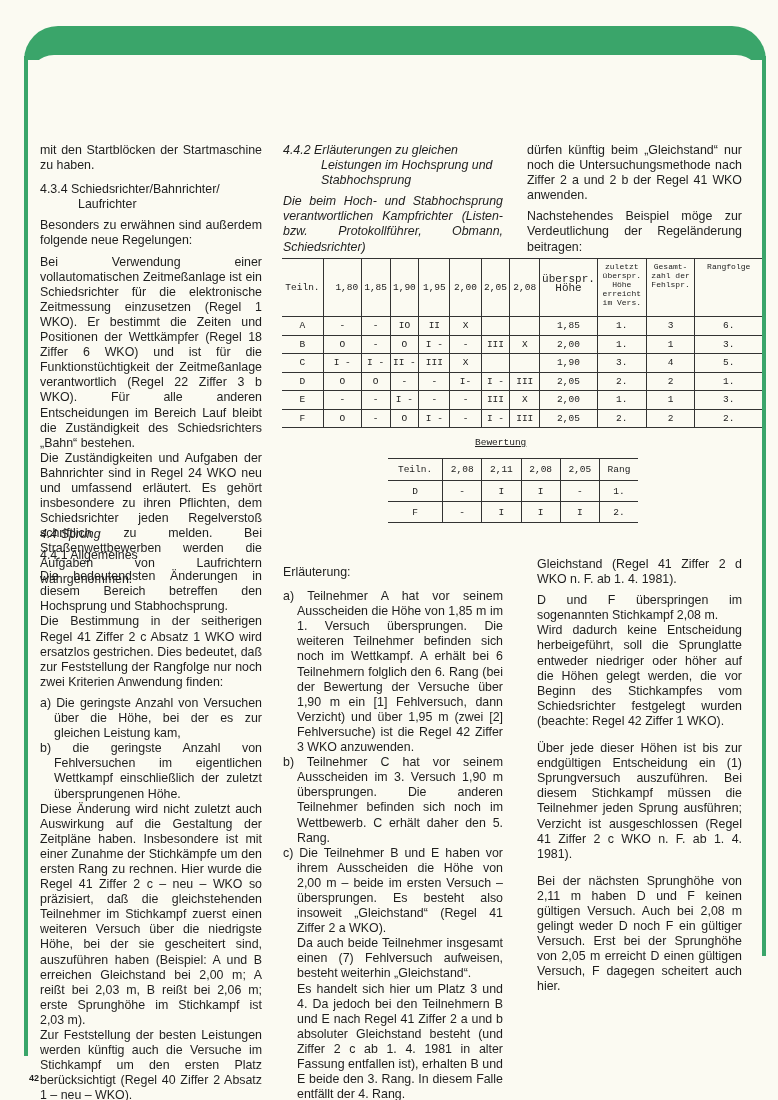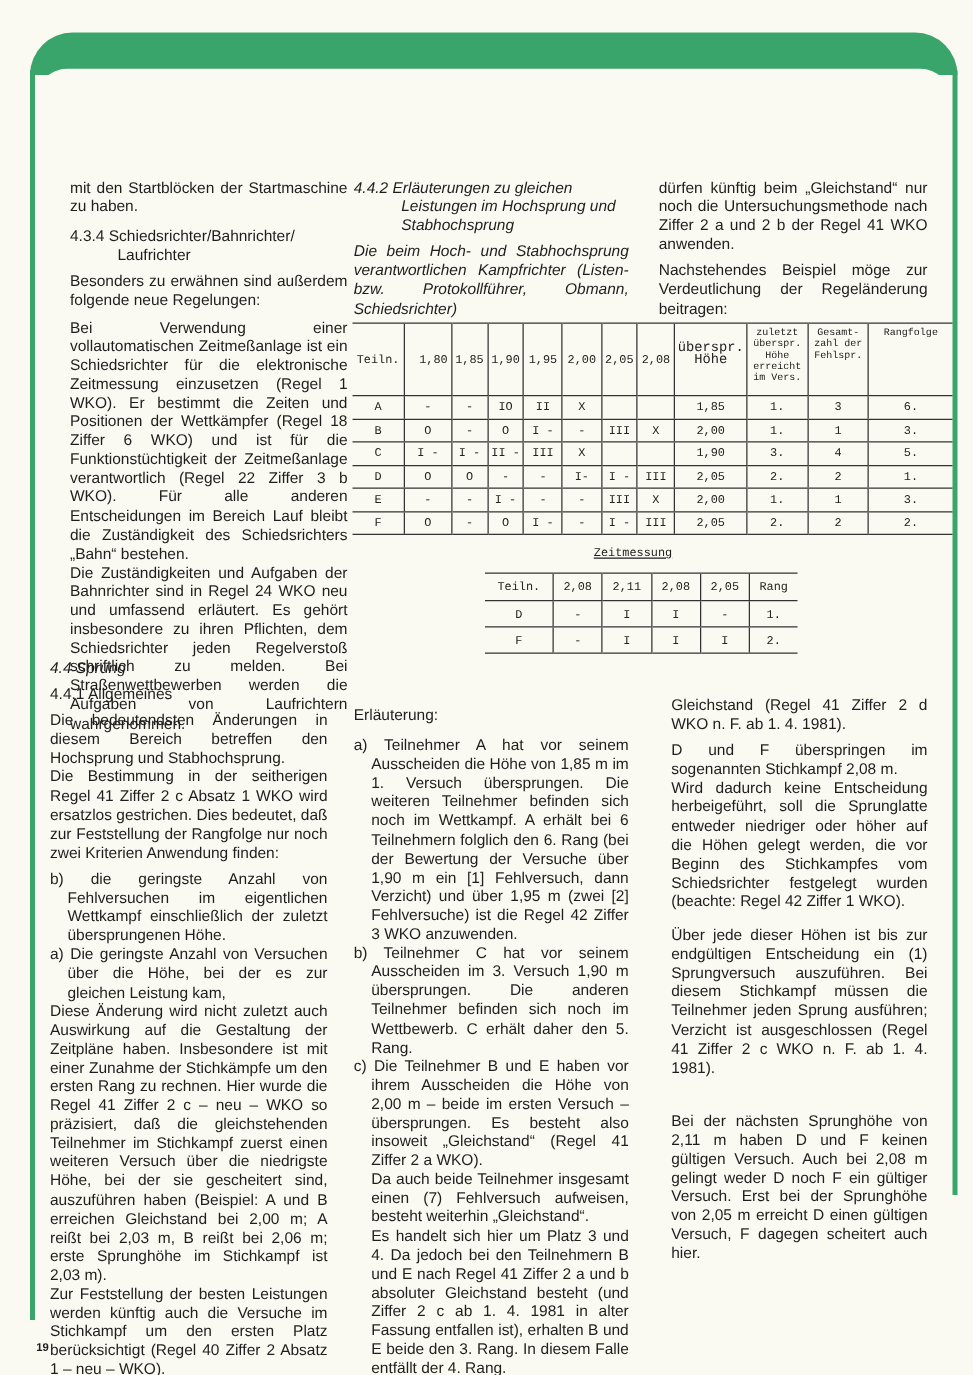--- a/index.html
+++ b/index.html
@@ -31,21 +31,21 @@
 </head>
 <body>
 
 <div class="frame">
   <div class="frame-top"></div>
   <div class="frame-inner"></div>
   <div class="frame-left"></div>
   <div class="frame-right"></div>
 </div>
 
-<div class="col" style="left:56px; top:143px; width:222px;">
+<div class="col" style="left:40px; top:143px; width:222px;">
   <p>mit den Startblöcken der Startmaschine zu haben.</p>
   <p class="h hi" style="margin-top:9px;">4.3.4 Schiedsrichter/Bahnrichter/ Laufrichter</p>
   <p>Besonders zu erwähnen sind außerdem folgende neue Regelungen:</p>
   <p class="nm">Bei Verwendung einer vollautomatischen Zeitmeßanlage ist ein Schiedsrichter für die elektronische Zeitmessung einzusetzen (Regel 1 WKO). Er bestimmt die Zeiten und Positionen der Wettkämpfer (Regel 18 Ziffer 6 WKO) und ist für die Funktionstüchtigkeit der Zeitmeßanlage verantwortlich (Regel 22 Ziffer 3 b WKO). Für alle anderen Entscheidungen im Bereich Lauf bleibt die Zuständigkeit des Schiedsrichters „Bahn“ bestehen.</p>
   <p>Die Zuständigkeiten und Aufgaben der Bahnrichter sind in Regel 24 WKO neu und umfassend erläutert. Es gehört insbesondere zu ihren Pflichten, dem Schiedsrichter jeden Regelverstoß schriftlich zu melden. Bei Straßenwettbewerben werden die Aufgaben von Laufrichtern wahrgenommen.</p>
 </div>
 
 <div class="col" style="left:283px; top:143px; width:220px;font-style:italic;">
   <p class="h hi">4.4.2 Erläuterungen zu gleichen Leistungen im Hochsprung und Stabhochsprung</p>
   <p>Die beim Hoch- und Stabhochsprung verantwortlichen Kampfrichter (Listen- bzw. Protokollführer, Obmann, Schiedsrichter)</p>
@@ -154,21 +154,21 @@
         <td>I -</td>
         <td>III</td>
         <td>2,05</td>
         <td>2.</td>
         <td>2</td>
         <td>2.</td>
       </tr>
     </tbody>
 </table>
 
-<div class="stk-title">Zeitmessung</div>
+<div class="stk-title">Bewertung</div>
 
 <table class="t" id="stk-table" style="left:388px; top:458px; width:250px;">
   <thead>
       <tr id="stk-head" style="height:22px;">
         <th>Teiln.</th>
         <th>2,08</th>
         <th>2,11</th>
         <th>2,08</th>
         <th>2,05</th>
         <th>Rang</th>
@@ -192,38 +192,38 @@
         <td>2.</td>
       </tr>
     </tbody>
 </table>
 
 <div class="col" style="left:40px; top:527px; width:222px;">
   <p class="it h">4.4 Sprung</p>
   <p class="h">4.4.1 Allgemeines</p>
   <p class="nm">Die bedeutendsten Änderungen in diesem Bereich betreffen den Hochsprung und Stabhochsprung.</p>
   <p>Die Bestimmung in der seitherigen Regel 41 Ziffer 2 c Absatz 1 WKO wird ersatzlos gestrichen. Dies bedeutet, daß zur Feststellung der Rangfolge nur noch zwei Kriterien Anwendung finden:</p>
+  <p class="li nm">a) Die geringste Anzahl von Versuchen über die Höhe, bei der es zur gleichen Leistung kam,</p>
   <p class="li nm">b) die geringste Anzahl von Fehlversuchen im eigentlichen Wettkampf einschließlich der zuletzt übersprungenen Höhe.</p>
-  <p class="li nm">a) Die geringste Anzahl von Versuchen über die Höhe, bei der es zur gleichen Leistung kam,</p>
   <p class="nm">Diese Änderung wird nicht zuletzt auch Auswirkung auf die Gestaltung der Zeitpläne haben. Insbesondere ist mit einer Zunahme der Stichkämpfe um den ersten Rang zu rechnen. Hier wurde die Regel 41 Ziffer 2 c – neu – WKO so präzisiert, daß die gleichstehenden Teilnehmer im Stichkampf zuerst einen weiteren Versuch über die niedrigste Höhe, bei der sie gescheitert sind, auszuführen haben (Beispiel: A und B erreichen Gleichstand bei 2,00 m; A reißt bei 2,03 m, B reißt bei 2,06 m; erste Sprunghöhe im Stichkampf ist 2,03 m).</p>
   <p class="nm">Zur Feststellung der besten Leistungen werden künftig auch die Versuche im Stichkampf um den ersten Platz berücksichtigt (Regel 40 Ziffer 2 Absatz 1 – neu – WKO).</p>
 
 </div>
-<div class="pgnum" style="left:29px; top:1073px;">19</div>
+<div class="pgnum" style="left:29px; top:1073px;">42</div>
 
 <div class="col" style="left:283px; top:565px; width:220px;">
   <p style="margin-bottom:9px;">Erläuterung:</p>
   <p class="li nm">a) Teilnehmer A hat vor seinem Ausscheiden die Höhe von 1,85 m im 1. Versuch übersprungen. Die weiteren Teilnehmer befinden sich noch im Wettkampf. A erhält bei 6 Teilnehmern folglich den 6. Rang (bei der Bewertung der Versuche über 1,90 m ein [1] Fehlversuch, dann Verzicht) und über 1,95 m (zwei [2] Fehlversuche) ist die Regel 42 Ziffer 3 WKO anzuwenden.</p>
   <p class="li nm">b) Teilnehmer C hat vor seinem Ausscheiden im 3. Versuch 1,90 m übersprungen. Die anderen Teilnehmer befinden sich noch im Wettbewerb. C erhält daher den 5. Rang.</p>
   <p class="li nm">c) Die Teilnehmer B und E haben vor ihrem Ausscheiden die Höhe von 2,00 m – beide im ersten Versuch – übersprungen. Es besteht also insoweit „Gleichstand“ (Regel 41 Ziffer 2 a WKO).</p>
   <p class="nm" style="padding-left:14px;">Da auch beide Teilnehmer insgesamt einen (7) Fehlversuch aufweisen, besteht weiterhin „Gleichstand“.</p>
   <p class="nm" style="padding-left:14px;">Es handelt sich hier um Platz 3 und 4. Da jedoch bei den Teilnehmern B und E nach Regel 41 Ziffer 2 a und b absoluter Gleichstand besteht (und Ziffer 2 c ab 1. 4. 1981 in alter Fassung entfallen ist), erhalten B und E beide den 3. Rang. In diesem Falle entfällt der 4. Rang.</p>
 
 </div>
 
 <div class="col" style="left:537px; top:557px; width:205px;">
   <p>Gleichstand (Regel 41 Ziffer 2 d WKO n. F. ab 1. 4. 1981).</p>
   <p class="nm">D und F überspringen im sogenannten Stichkampf 2,08 m.</p>
   <p style="margin-bottom:12px;">Wird dadurch keine Entscheidung herbeigeführt, soll die Sprunglatte entweder niedriger oder höher auf die Höhen gelegt werden, die vor Beginn des Stichkampfes vom Schiedsrichter festgelegt wurden (beachte: Regel 42 Ziffer 1 WKO).</p>
-  <p style="margin-bottom:28px;">Über jede dieser Höhen ist bis zur endgültigen Entscheidung ein (1) Sprungversuch auszuführen. Bei diesem Stichkampf müssen die Teilnehmer jeden Sprung ausführen; Verzicht ist ausgeschlossen (Regel 41 Ziffer 2 c WKO n. F. ab 1. 4. 1981).</p>
+  <p style="margin-bottom:12px;">Über jede dieser Höhen ist bis zur endgültigen Entscheidung ein (1) Sprungversuch auszuführen. Bei diesem Stichkampf müssen die Teilnehmer jeden Sprung ausführen; Verzicht ist ausgeschlossen (Regel 41 Ziffer 2 c WKO n. F. ab 1. 4. 1981).</p>
   <p style="margin-bottom:10px;">Bei der nächsten Sprunghöhe von 2,11 m haben D und F keinen gültigen Versuch. Auch bei 2,08 m gelingt weder D noch F ein gültiger Versuch. Erst bei der Sprunghöhe von 2,05 m erreicht D einen gültigen Versuch, F dagegen scheitert auch hier.</p>
 
 </div>
 
 </body></html>

